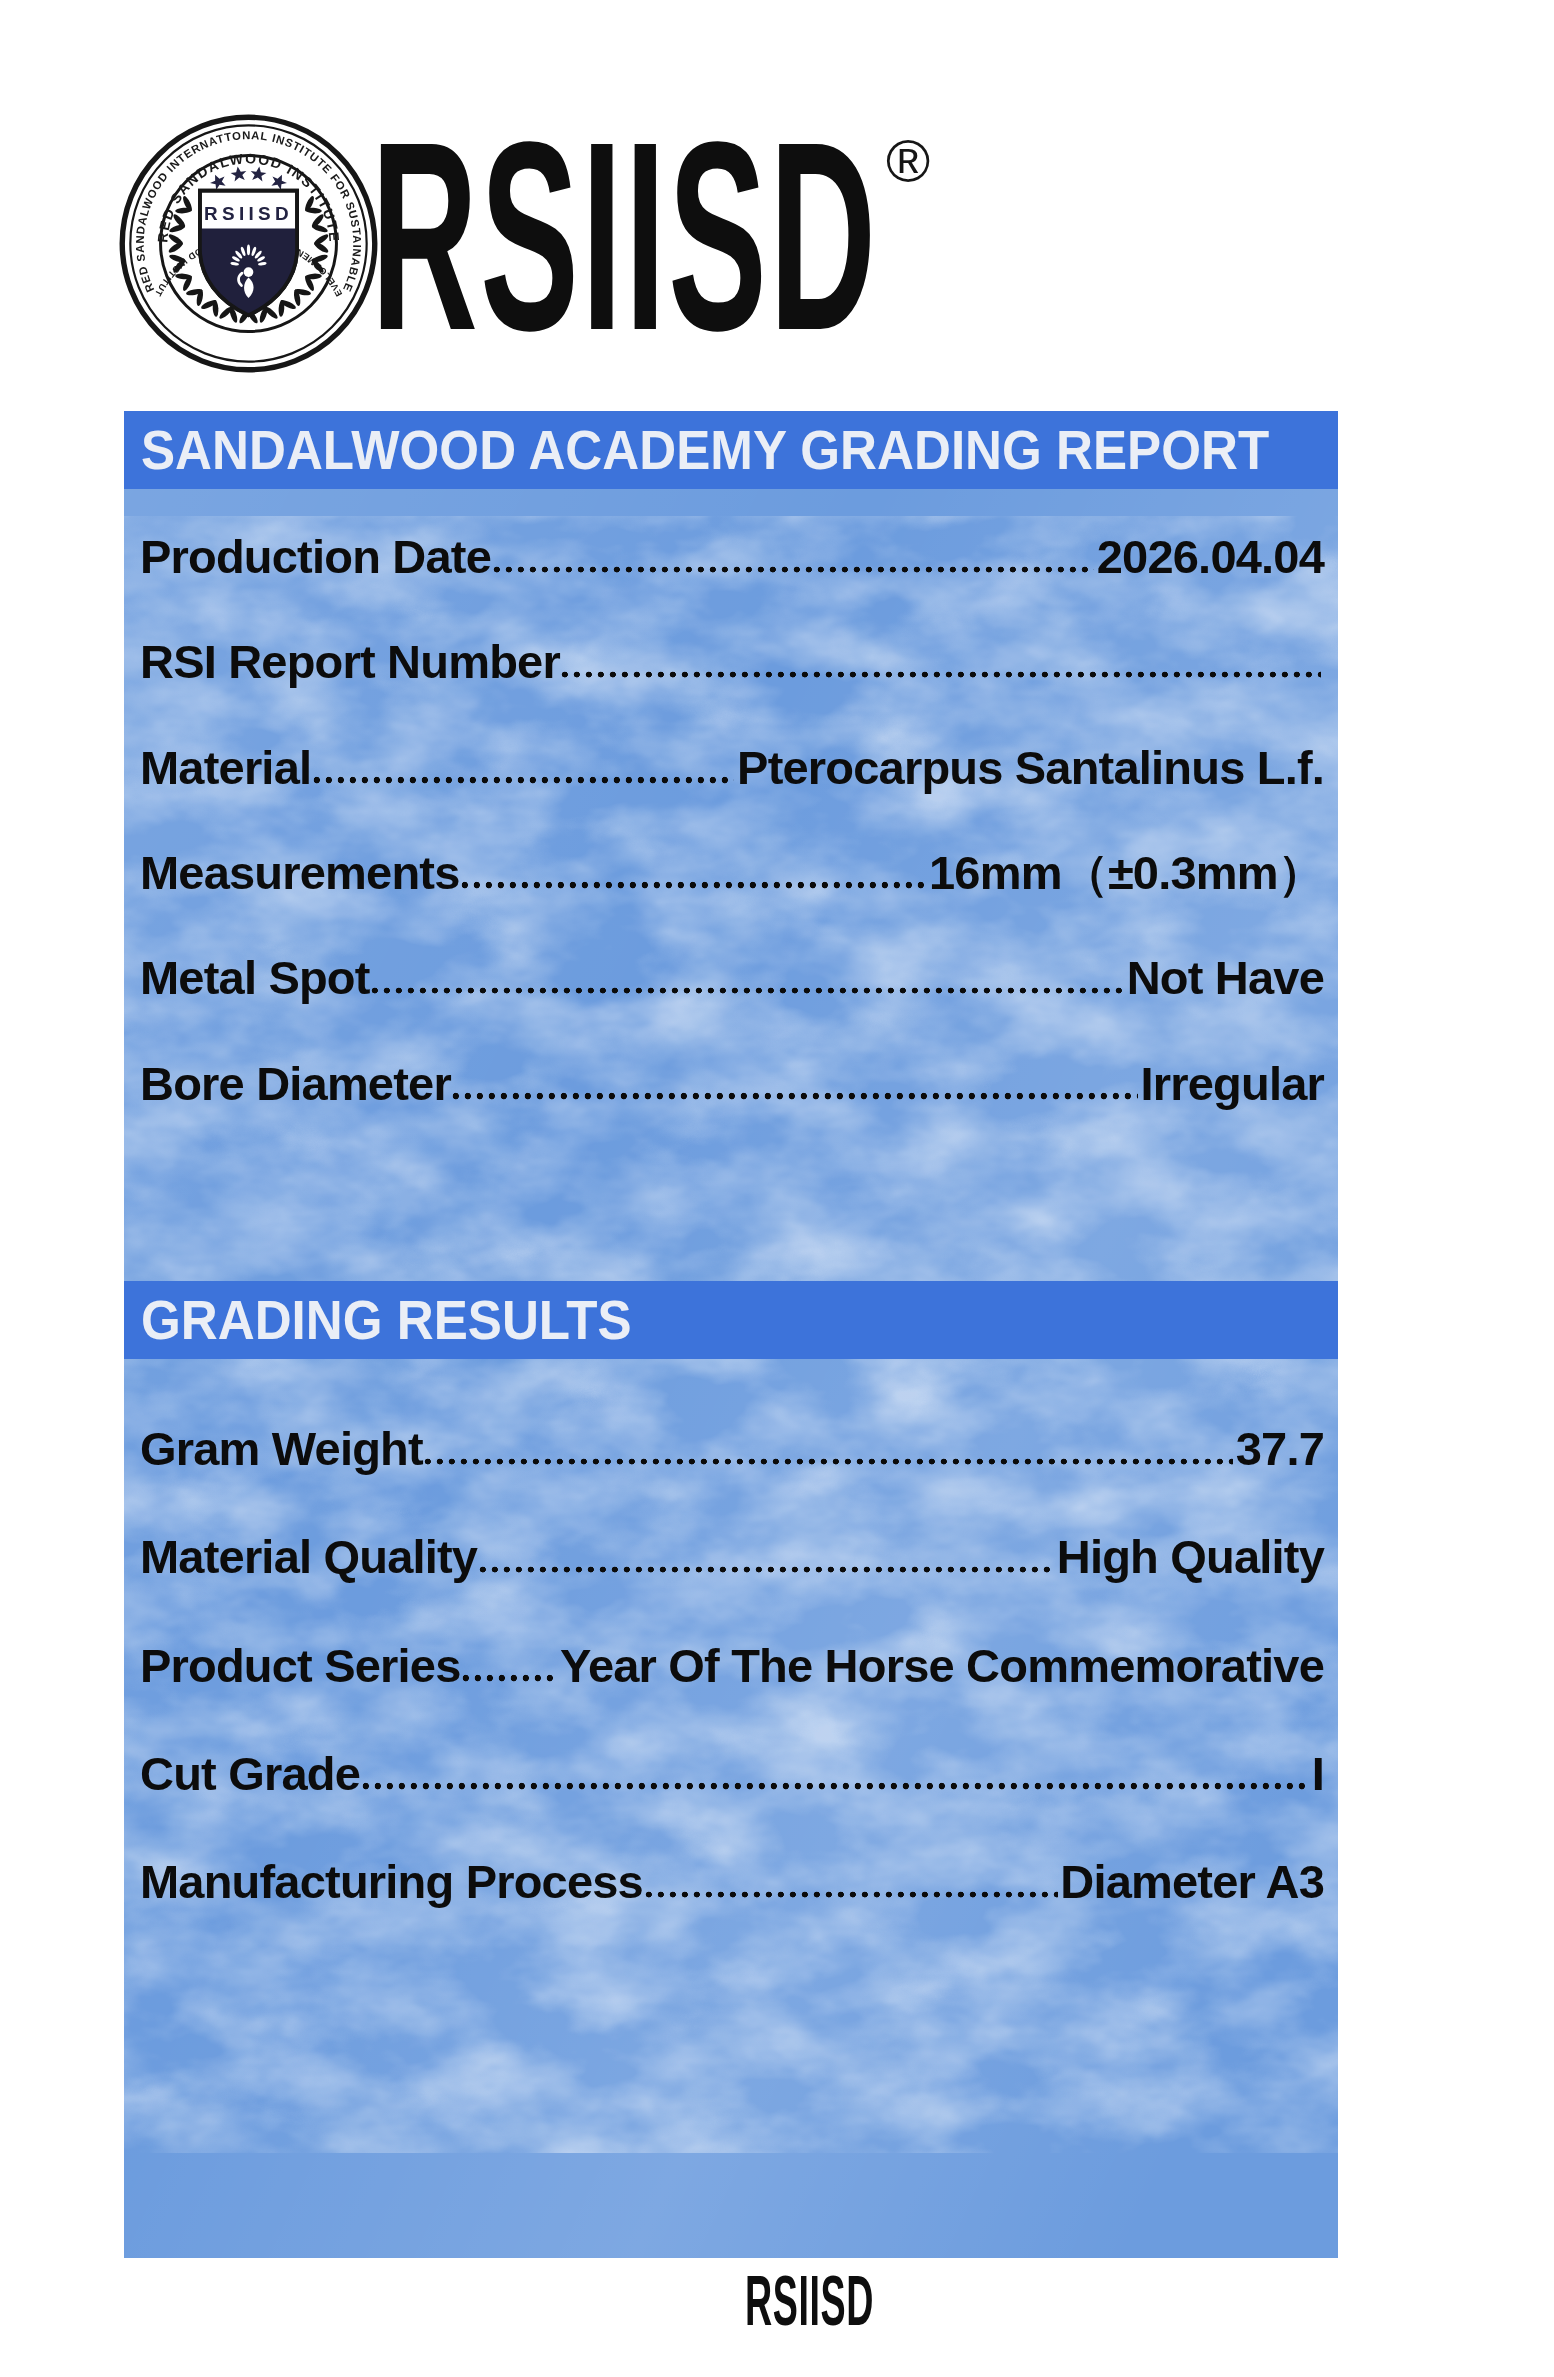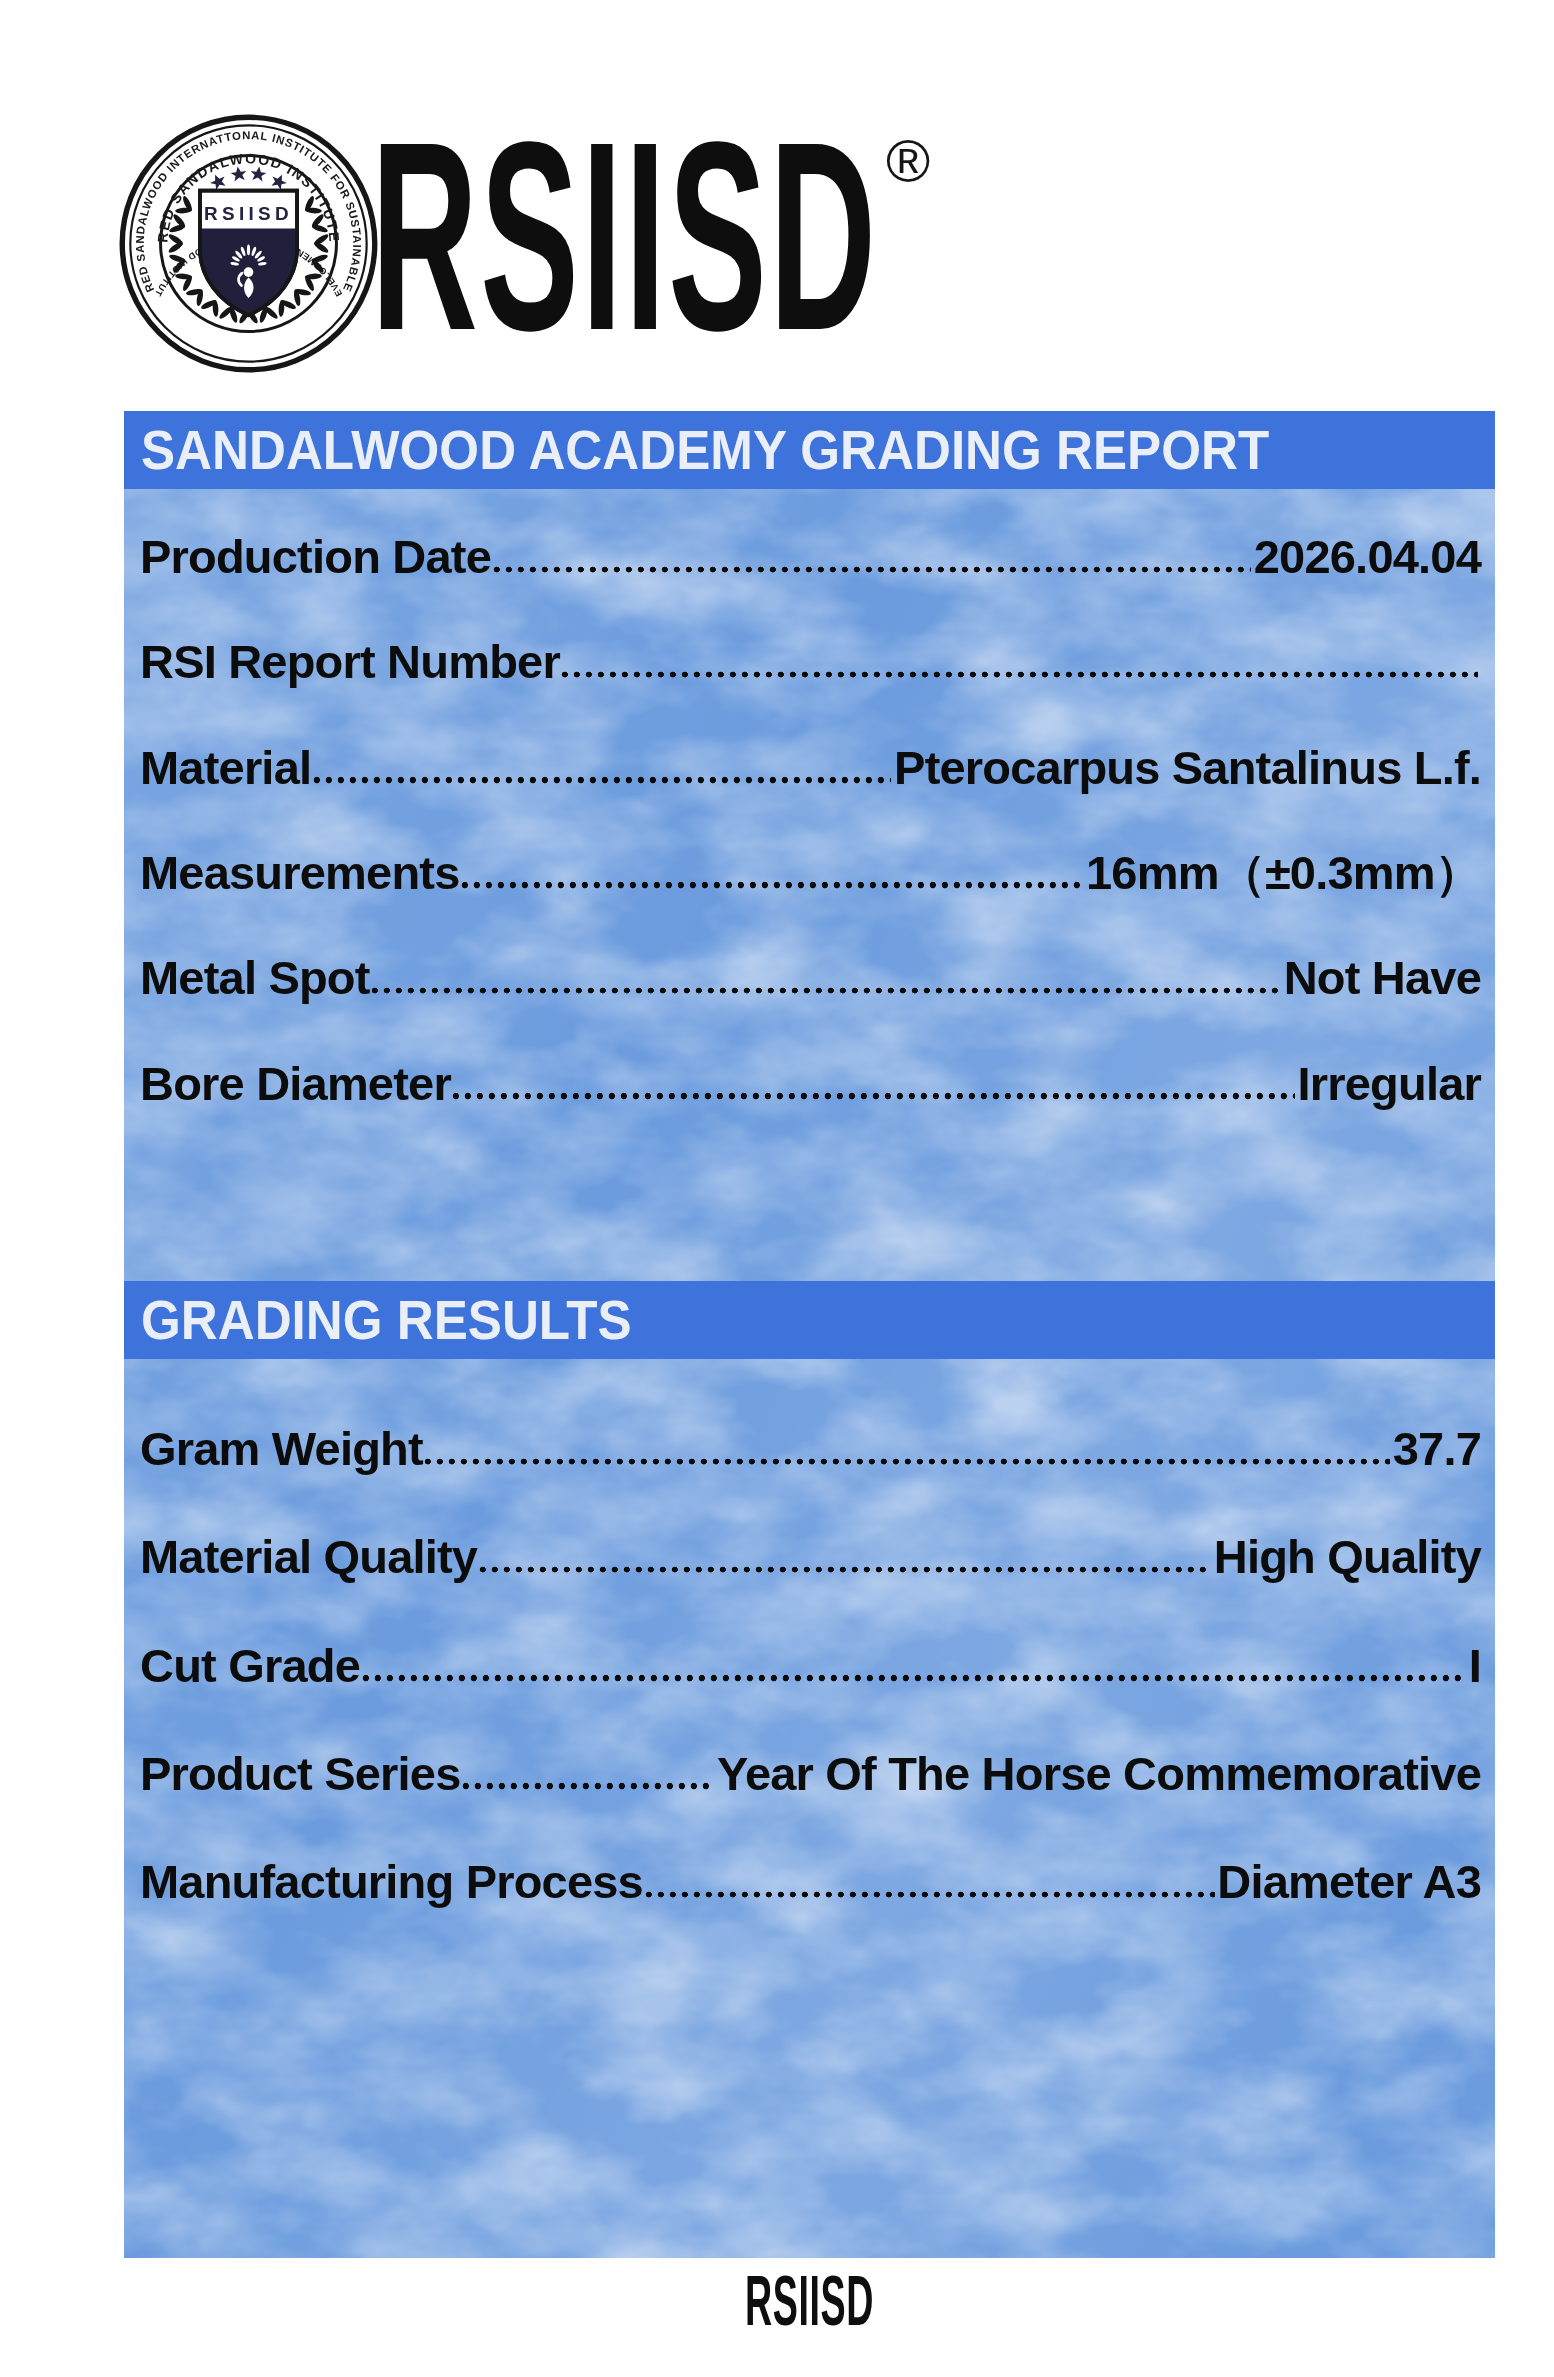--- a/index.html
+++ b/index.html
@@ -17,21 +17,21 @@
     font-size:269px;line-height:1;font-weight:700;color:#0e0e0e;
     letter-spacing:4.3px;white-space:nowrap;
     transform:scaleX(0.55);transform-origin:left top;
   }
   .reg-mark{
     position:absolute;left:886px;top:132px;
     font-size:60px;line-height:1;font-weight:400;color:#161616;
   }
   
   .panel{
-    position:absolute;left:124px;top:411px;width:1371px;height:1847px;
+    position:absolute;left:124px;top:411px;width:1214px;height:1847px;
     background:#6c9cde;
   }
   .panel .tex{position:absolute;left:0;top:0;width:100%;height:100%;display:block;}
   .sheen{
     position:absolute;inset:0;
     background:linear-gradient(115deg,rgba(255,255,255,.10),rgba(255,255,255,0) 38%,rgba(255,255,255,.12) 66%,rgba(255,255,255,0) 90%);
   }
   .band{
     position:absolute;left:0;width:100%;height:78px;
     background:#3d73da;
@@ -266,30 +266,30 @@
         <span class="lbl">Gram Weight</span>
         <span class="dots"></span>
         <span class="val">37.7</span>
       </div>
       <div class="row">
         <span class="lbl">Material Quality</span>
         <span class="dots"></span>
         <span class="val">High Quality</span>
       </div>
       <div class="row">
+        <span class="lbl">Product Series</span>
+        <span class="dots"></span>
+        <span class="val">Year Of The Horse Commemorative</span>
+      </div>
+      <div class="row">
         <span class="lbl">Cut Grade</span>
         <span class="dots"></span>
         <span class="val">I</span>
       </div>
       <div class="row">
-        <span class="lbl">Product Series</span>
-        <span class="dots"></span>
-        <span class="val">Year Of The Horse Commemorative</span>
-      </div>
-      <div class="row">
         <span class="lbl">Manufacturing Process</span>
         <span class="dots"></span>
         <span class="val">Diameter A3</span>
       </div>
     </div>
   </div>
 
   <div class="footer-brand">RSIISD</div>
 
 </div>

